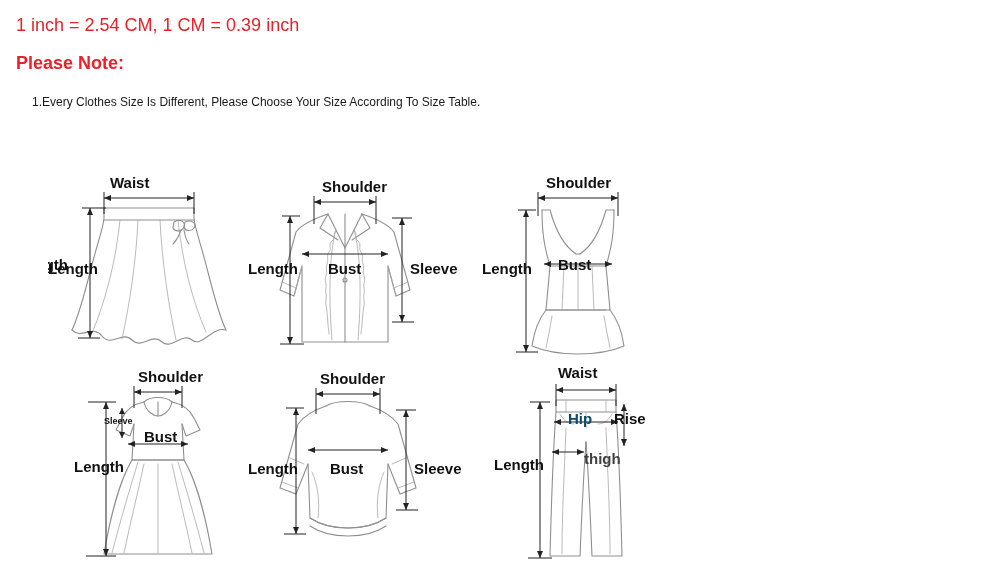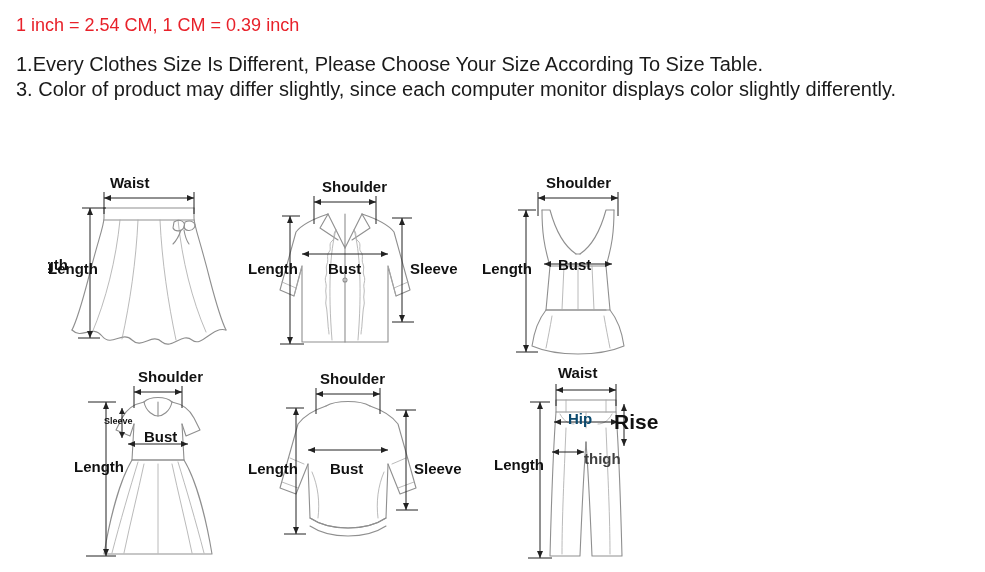--- a/index.html
+++ b/index.html
@@ -36,23 +36,23 @@
   }
   .please-note {
     color: #e8212a;
     font-size: 18px;
     font-weight: bold;
     line-height: 22px;
     margin: 0 0 2px 0;
   }
   .note-line {
     color: #1a1a1a;
-    font-size: 20px;
+    font-size: 12px;
     line-height: 25px;
-    margin: 0;
+    margin: 16px;
     white-space: nowrap;
   }
   
   .diagrams {
     position: absolute;
     left: 10px;
     top: 170px;
     width: 965px;
     height: 396px;
   }
@@ -94,22 +94,22 @@
     fill: none;
   }
 </style>
 </head>
 <body>
 
 <div class="page">
 
   <div class="notes">
     <p class="conversion">1 inch = 2.54 CM, 1 CM = 0.39 inch</p>
+    <p class="please-note">Please Note:</p>
     <p class="note-line">1.Every Clothes Size Is Different, Please Choose Your Size According To Size Table.</p>
-    <p class="note-line">3. Color of product may differ slightly, since each computer monitor displays color slightly differently.</p>
   </div>
 
   <div class="diagrams">
 
     <div class="cell c1">
       <svg width="228" height="196" viewBox="0 0 228 196">
 
         <g class="garment">
           <path d="M56 38 L56 48 C56 56 50 70 40 110 C30 148 24 160 24 160"></path>
           <path d="M146 38 L146 48 C146 56 152 70 162 110 C172 148 178 160 178 160"></path>
@@ -436,19 +436,19 @@
         <g class="dim">
           <line x1="40" y1="34" x2="40" y2="190"></line>
           <line x1="30" y1="34" x2="50" y2="34"></line>
           <line x1="28" y1="190" x2="52" y2="190"></line>
           <polygon points="40,34 37,41 43,41" fill="#222" stroke="none"></polygon>
           <polygon points="40,190 37,183 43,183" fill="#222" stroke="none"></polygon>
         </g>
       </svg>
       <div style="position:absolute;left:58px;top:-4px;font-size:15px;color:#111;">Waist</div>
       <div style="position:absolute;left:68px;top:42px;font-size:15px;color:#0c4a6e;">Hip</div>
-      <div style="position:absolute;left:114px;top:42px;font-size:21px;color:#111;">Rise</div>
+      <div style="position:absolute;left:114px;top:42px;font-size:15px;color:#111;">Rise</div>
       <div style="position:absolute;left:84px;top:82px;font-size:15px;color:#404040;">thigh</div>
       <div style="position:absolute;left:-6px;top:88px;font-size:15px;color:#111;">Length</div>
     </div>
 
   </div>
 </div>
 
 </body></html>

